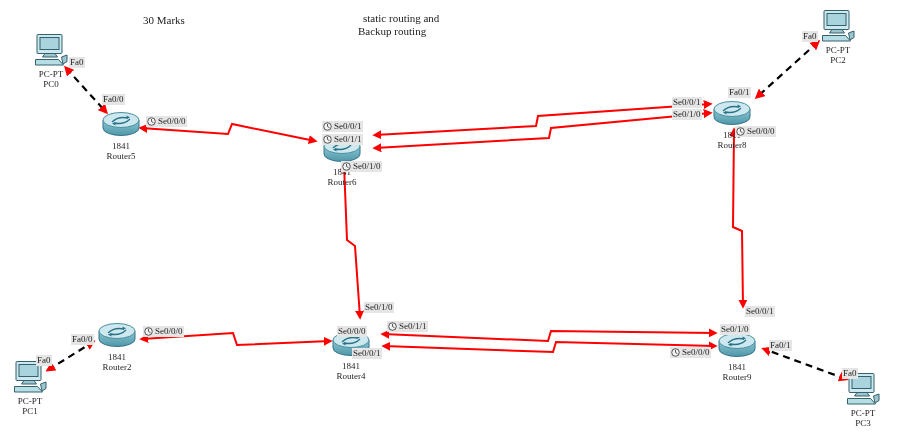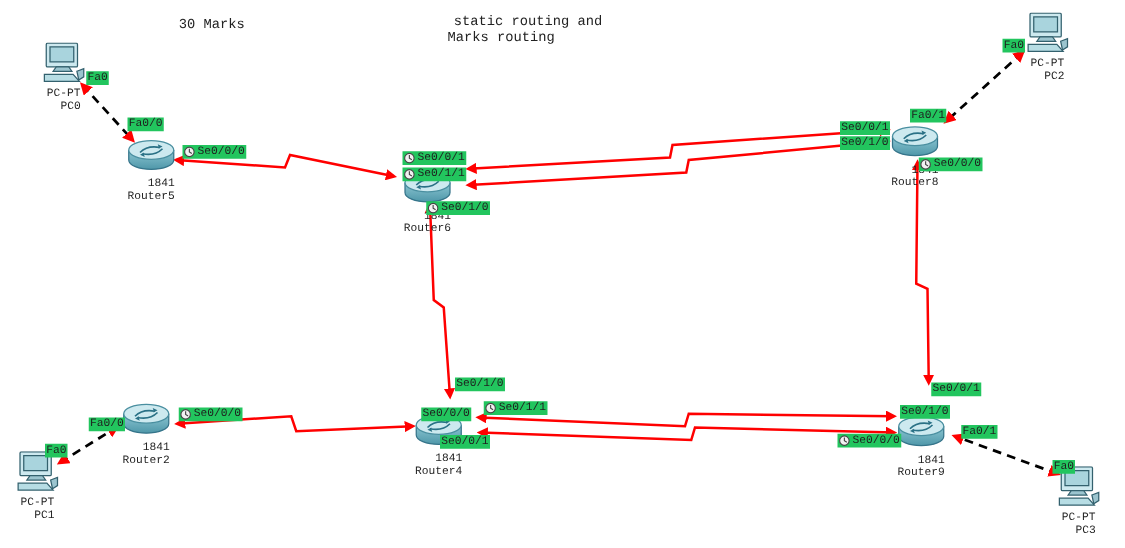--- a/index.html
+++ b/index.html
@@ -1,31 +1,31 @@
 <!DOCTYPE html>
 <html style="--serial-link: #ff0000; --copper-link: #000000; --label-text: #1f1f1f; --canvas-bg: #ffffff;"><head>
 <meta charset="utf-8">
 <style>
   html,body{margin:0;padding:0}
   .canvas{position:relative;width:900px;height:438px;background:var(--canvas-bg,#fff);
-    font-family:Liberation Mono, monospace;overflow:hidden}
+    font-family:Liberation Serif, serif;overflow:hidden}
   #links-layer-svg{position:absolute;left:0;top:0;z-index:1}
   #devices-layer,#labels-layer{position:absolute;inset:0}
   #devices-layer{z-index:2}
   #labels-layer{z-index:3;pointer-events:none}
   .serial{fill:none;stroke:var(--serial-link,#f00);stroke-width:2;stroke-linejoin:miter}
   .copper{fill:none;stroke:var(--copper-link,#000);stroke-width:2.2;stroke-dasharray:7 5}
   .marker-arrow{fill:var(--serial-link,#f00)}
   .device{position:absolute;width:40px}
   .device.pc{width:36px}
   .dev-label{position:absolute;top:100%;left:50%;transform:translateX(-50%);
-    text-align:right;font-size:9px;line-height:9.5px;color:var(--label-text,#1f1f1f);white-space:nowrap;margin-top:1px}
+    text-align:center;font-size:9px;line-height:9.5px;color:var(--label-text,#1f1f1f);white-space:nowrap;margin-top:1px}
   .device.pc .dev-label{margin-top:-2px}
   .annotation{position:absolute;z-index:2;font-size:11px;line-height:13px;color:#222;white-space:nowrap}
-  .port-label{position:absolute;display:flex;align-items:center;gap:2px;background:#22c55e;
+  .port-label{position:absolute;display:flex;align-items:center;gap:2px;background:#e5e5e5;
     font-size:9px;line-height:11px;height:11px;color:var(--label-text,#1f1f1f);white-space:nowrap;padding:0 1px;pointer-events:auto}
   .clk{flex:0 0 auto}
 </style>
 </head>
 <body>
 
 <div class="canvas">
 
   <svg id="links-layer-svg" width="900" height="438">
     <defs>
@@ -48,21 +48,21 @@
       <line x1="66" y1="68" x2="106" y2="112" class="copper" marker-start="url(#arrow)" marker-end="url(#arrow)"></line>
       <line x1="48" y1="370" x2="93" y2="342" class="copper" marker-start="url(#arrow)" marker-end="url(#arrow)"></line>
       <line x1="818" y1="42" x2="757" y2="97" class="copper" marker-start="url(#arrow)" marker-end="url(#arrow)"></line>
       <line x1="846" y1="379" x2="764" y2="349" class="copper" marker-start="url(#arrow)" marker-end="url(#arrow)"></line>
     </svg>
 
   <div class="annotation" style="left:143px;top:14px">30 Marks</div>
 
   <div class="annotation" style="left:358px;top:12px">
     <div style="padding-left:5px">static routing and</div>
-    <div>Marks routing</div>
+    <div>Backup routing</div>
   </div>
 
   <div id="devices-layer">
       <div class="device pc" style="left: 33px; top: 34px;"><svg width="36" height="34" viewBox="0 0 36 34">
           <rect x="4" y="0.5" width="25" height="19" rx="1" fill="#cde9ef" stroke="#33616e"></rect>
           <rect x="7" y="3.5" width="19" height="12" fill="#a9d4dd" stroke="#33616e"></rect>
           <path d="M12 19.5 h10 l2.5 3.5 h-15 z" fill="#9cc5cf" stroke="#33616e"></path>
           <path d="M2.5 25.5 h23 l5 5.5 h-28 z" fill="#b7dde4" stroke="#33616e"></path>
           <path d="M28.5 23 l5.5 -2 v6.5 l-4 2.5 z" fill="#9cc5cf" stroke="#33616e"></path>
         </svg><div class="dev-label">

